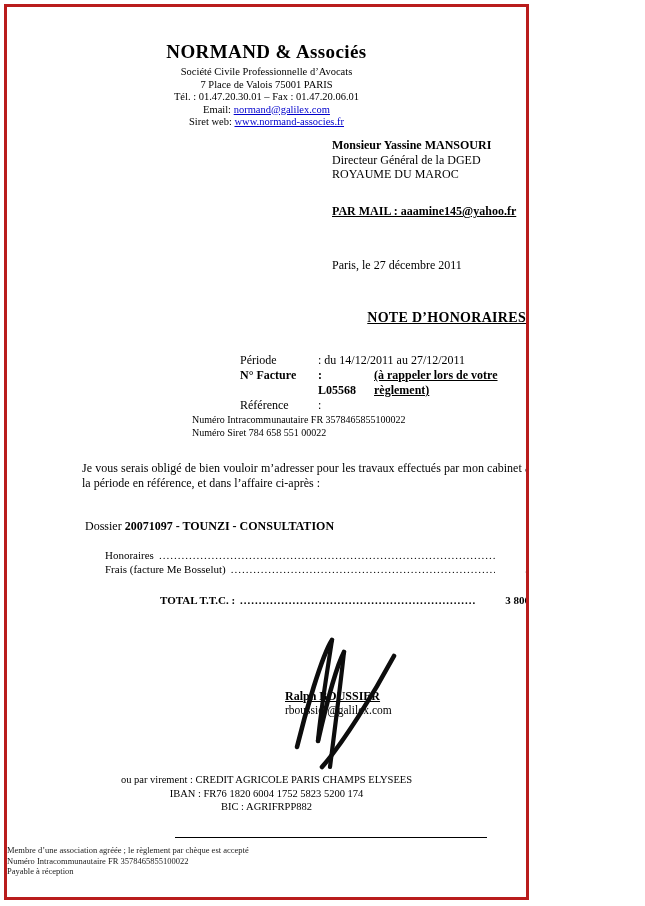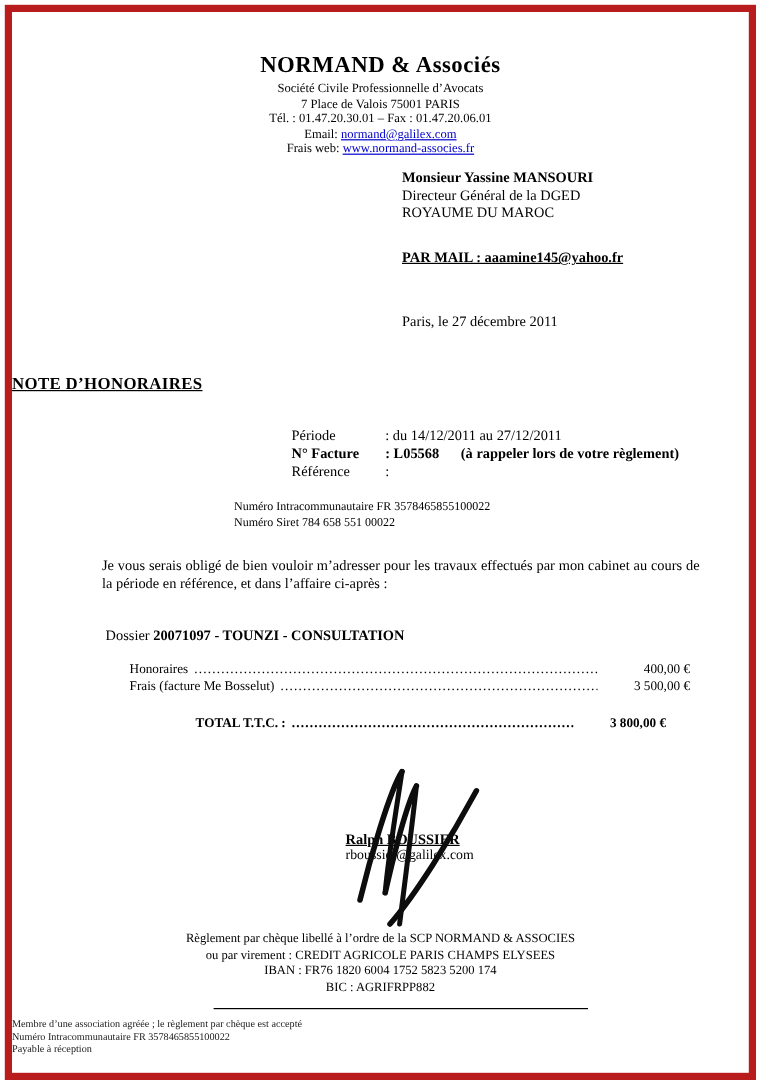--- a/index.html
+++ b/index.html
@@ -1,48 +1,48 @@
 <!DOCTYPE html>
 <html><head>
 <meta charset="utf-8">
 <style>
   * { margin:0; padding:0; box-sizing:border-box; }
   html,body { background:#ffffff; }
   body { width:645px; height:906px; font-family:"Liberation Serif", serif; color:#000; }
   .page {
     position:relative;
-    width:626px; height:896px;
+    width:525px; height:896px;
     margin:4px;
-    border:6px solid #b91c1c;
+    border:3px solid #b91c1c;
     background:#ffffff;
     overflow:hidden;
   }
   .abs { position:absolute; }
 
   
   .header { top:34px; left:0; right:0; text-align:center; }
   .firm-name { font-size:19px; font-weight:bold; letter-spacing:0.4px; margin-bottom:3px; }
   .header-line { font-size:10.5px; line-height:12.5px; }
   a.link, .link { color:#0000cc; text-decoration:underline; }
 
   
   .recipient { top:131px; left:325px; font-size:12px; line-height:14.5px; }
   .recipient-name { font-weight:bold; }
   .par-mail { top:197px; left:325px; font-size:12px; font-weight:bold; text-decoration:underline; }
   .date-line { top:251px; left:325px; font-size:12px; }
 
   
-  .doc-title { top:303px; left:0; right:0; text-align:left; font-size:14px; font-weight:bold; text-decoration:underline; letter-spacing:0.3px; }
+  .doc-title { top:303px; left:0; right:0; text-align:right; font-size:14px; font-weight:bold; text-decoration:underline; letter-spacing:0.3px; }
 
   
   .meta { top:346px; left:185px; font-size:12px; line-height:15px;margin-left:48px; }
   .meta-row { display:flex; }
   .meta-label { width:78px; flex:0 0 78px; }
   .bold { font-weight:bold; }
-  .meta-note { margin-left:18px; font-weight:bold; }
+  .meta-note { margin-left:18px; font-weight:bold; text-decoration:underline; }
   .numbers { top:406px; left:185px; font-size:10px; line-height:13px; }
 
   
   .paragraph { top:454px; left:75px; width:498px; font-size:12px; line-height:15px; text-align:justify; }
   .dossier { top:512px; left:78px; font-size:12px; }
 
   
   .fees { top:541px; left:98px; width:467px; font-size:11px; }
   .fee-row { display:flex; align-items:baseline; line-height:14px; }
   .fee-label { white-space:nowrap; }
@@ -66,21 +66,21 @@
 <body>
 
 <div class="page">
 
   <div class="abs header">
     <div class="firm-name">NORMAND &amp; Associés</div>
     <div class="header-line">Société Civile Professionnelle d’Avocats</div>
     <div class="header-line">7 Place de Valois 75001 PARIS</div>
     <div class="header-line">Tél. : 01.47.20.30.01 – Fax : 01.47.20.06.01</div>
     <div class="header-line"><span>Email: </span><a class="link" href="#">normand@galilex.com</a></div>
-    <div class="header-line"><span>Frais web: </span><a class="link" href="#">www.normand-associes.fr</a></div>
+    <div class="header-line"><span>Siret web: </span><a class="link" href="#">www.normand-associes.fr</a></div>
   </div>
 
   <div class="abs recipient">
     <div class="recipient-name">Monsieur Yassine MANSOURI</div>
     <div>Directeur Général de la DGED</div>
     <div>ROYAUME DU MAROC</div>
   </div>
   <div class="abs par-mail">PAR MAIL : aaamine145@yahoo.fr</div>
 
   <div class="abs date-line">Paris, le 27 décembre 2011</div>
@@ -139,21 +139,20 @@
         <path d="M20,118 C28,85 45,26 55,11" stroke-width="4.6"></path>
         <path d="M55,11 C50,44 43,86 41,112" stroke-width="4.2"></path>
         <path d="M41,112 C49,77 60,36 67,23" stroke-width="4.6"></path>
         <path d="M67,23 C63,60 57,106 53,138" stroke-width="4.2"></path>
         <path d="M45,138 C66,114 96,66 117,27" stroke-width="4.6"></path>
       </g>
     </svg>
   </div>
 
   <div class="abs payment">
-    <div>Règlement par chèque libellé à l’ordre de la SCP NORMAND &amp; ASSOCIES</div>
     <div>ou par virement : CREDIT AGRICOLE PARIS CHAMPS ELYSEES</div>
     <div>IBAN : FR76 1820 6004 1752 5823 5200 174</div>
     <div>BIC : AGRIFRPP882</div>
   </div>
 
   <div class="abs footer-rule"></div>
 
   <div class="abs fine-print">
     <div>Membre d’une association agréée ; le règlement par chèque est accepté</div>
     <div>Numéro Intracommunautaire FR 3578465855100022</div>

